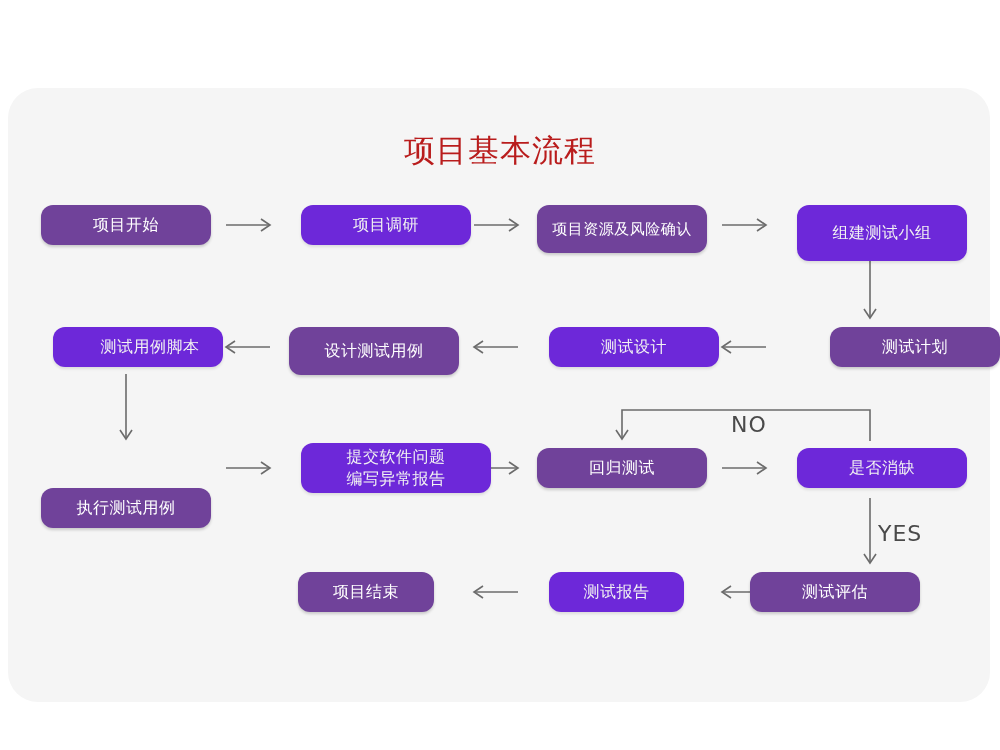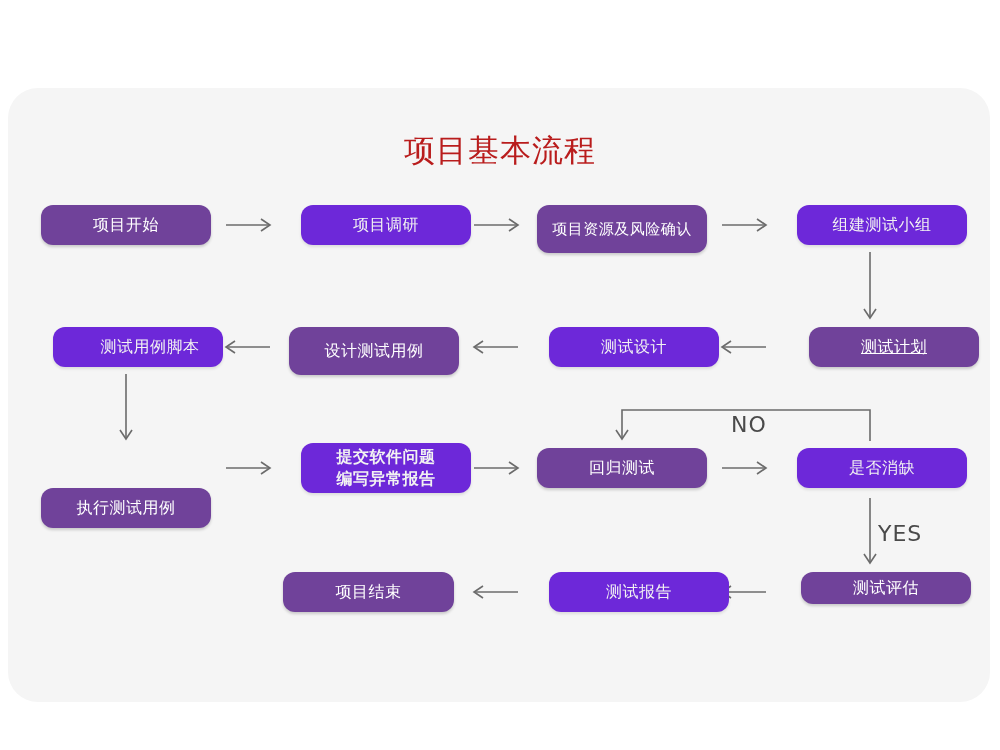--- a/index.html
+++ b/index.html
@@ -152,28 +152,28 @@
     <polyline points="483,586 474,592 483,598"></polyline>
   </g>
 </svg>
 
 <div class="edge-label" style="left:731px; top:412px;">NO</div>
 <div class="edge-label" style="left:878px; top:521px;">YES</div>
 
 <div class="node purple" style="left:41px;  top:205px; width:170px; height:40px;">项目开始</div>
 <div class="node gray" style="left:289px; top:205px; width:170px; height:40px;">项目调研</div>
 <div class="node purple" style="left:537px; top:205px; width:170px; height:48px; font-size:15px;">项目资源及风险确认</div>
-<div class="node gray" style="left:785px; top:205px; width:170px; height:40px;">组建测试小组</div>
+<div class="node gray" style="left:785px; top:205px; width:170px; height:56px;">组建测试小组</div>
 
 <div class="node gray" style="left:41px;  top:327px; width:170px; height:40px;padding-left:24px;">测试用例脚本</div>
 <div class="node purple" style="left:289px; top:327px; width:170px; height:48px;">设计测试用例</div>
 <div class="node gray" style="left:537px; top:327px; width:170px; height:40px;">测试设计</div>
-<div class="node purple" style="left:809px; top:327px; width:170px; height:40px;text-decoration:underline;">测试计划</div>
+<div class="node purple" style="left:830px; top:327px; width:170px; height:40px;">测试计划</div>
 
 <div class="node purple" style="left:41px;  top:448px; width:170px; height:40px;margin-top:40px;">执行测试用例</div>
-<div class="node gray" style="left:289px; top:443px; width:170px; height:50px;font-weight:bold;">提交软件问题
+<div class="node gray" style="left:289px; top:443px; width:190px; height:50px;">提交软件问题
 编写异常报告</div>
 <div class="node purple" style="left:537px; top:448px; width:170px; height:40px;">回归测试</div>
 <div class="node gray" style="left:785px; top:448px; width:170px; height:40px;">是否消缺</div>
 
-<div class="node purple" style="left:283px; top:572px; width:171px; height:40px;">项目结束</div>
-<div class="node gray" style="left:537px; top:572px; width:180px; height:40px;">测试报告</div>
-<div class="node purple" style="left:801px; top:572px; width:170px; height:32px;">测试评估</div>
+<div class="node purple" style="left:298px; top:572px; width:136px; height:40px;">项目结束</div>
+<div class="node gray" style="left:537px; top:572px; width:135px; height:40px;">测试报告</div>
+<div class="node purple" style="left:750px; top:572px; width:170px; height:40px;">测试评估</div>
 
 </body></html>

